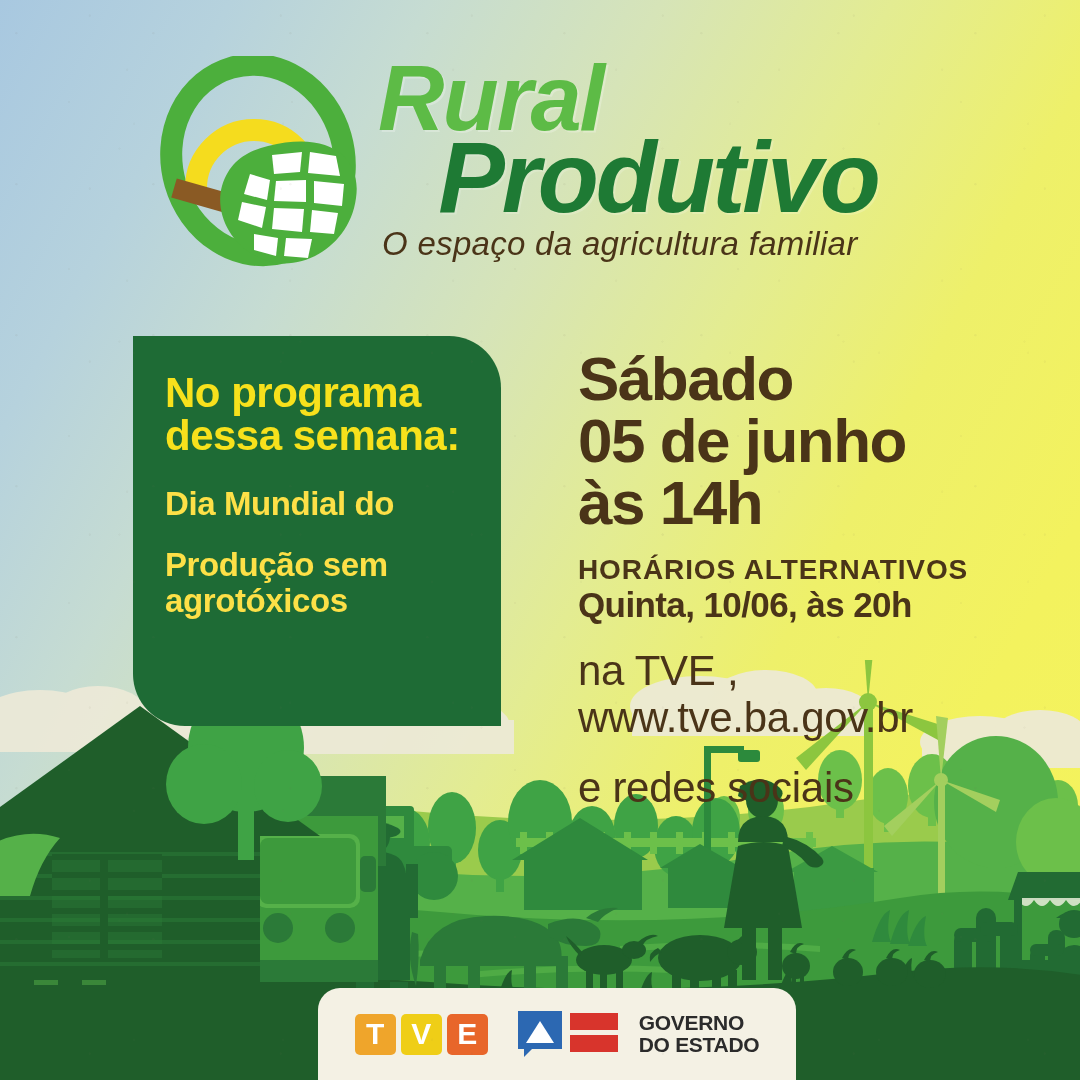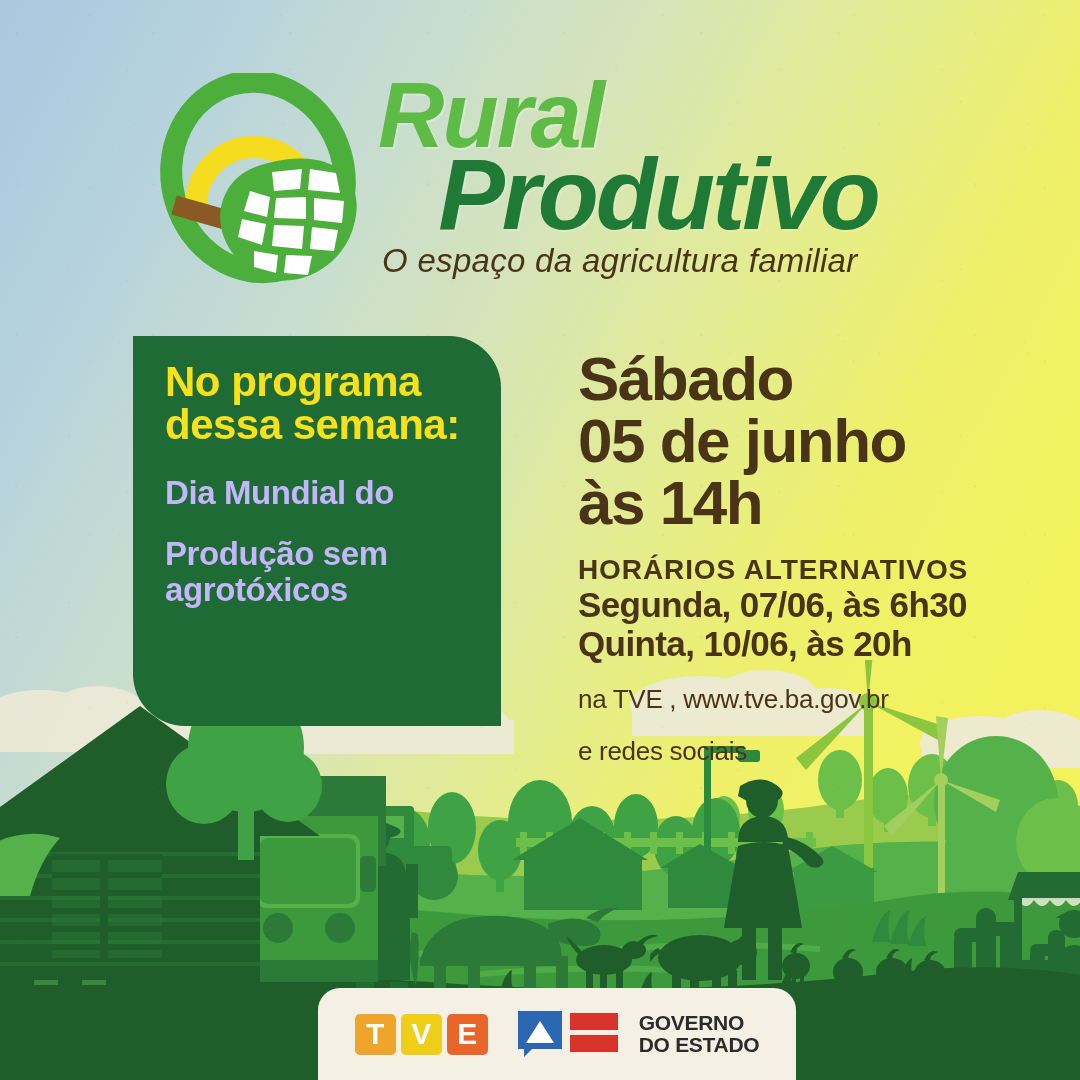--- a/index.html
+++ b/index.html
@@ -27,21 +27,21 @@
       radial-gradient(circle at 12% 22%, rgba(120,110,90,.5) 0 1px, transparent 1.4px),
       radial-gradient(circle at 47% 9%,  rgba(120,110,90,.45) 0 1px, transparent 1.4px),
       radial-gradient(circle at 78% 33%, rgba(120,110,90,.4) 0 1px, transparent 1.4px),
       radial-gradient(circle at 31% 61%, rgba(120,110,90,.4) 0 1px, transparent 1.4px),
       radial-gradient(circle at 66% 77%, rgba(120,110,90,.35) 0 1px, transparent 1.4px),
       radial-gradient(circle at 90% 54%, rgba(120,110,90,.35) 0 1px, transparent 1.4px);
     background-size:137px 151px,191px 173px,163px 211px,223px 167px,181px 193px,149px 229px;
   }
 
   
-  #logo-block{position:absolute;left:150px;top:65px;width:790px;height:240px;}
+  #logo-block{position:absolute;left:150px;top:48px;width:790px;height:240px;}
   #logo-mark{position:absolute;left:0;top:8px;width:220px;height:220px;}
   #logo-words{position:absolute;left:228px;top:12px;width:560px;}
   .word-rural{
     font-weight:bold;font-style:italic;font-size:92px;line-height:.84;
     color:#5DBB46;letter-spacing:-2px;
     text-shadow:2px 2px 0 rgba(255,255,255,.25);
   }
   .word-produtivo{
     font-weight:bold;font-style:italic;font-size:100px;line-height:.92;
     color:#1E7A34;letter-spacing:-3px;margin-top:-6px;
@@ -51,44 +51,44 @@
   .logo-tagline{
     font-style:italic;font-size:33px;color:#4A3418;letter-spacing:.3px;
     margin-top:2px;margin-left:4px;white-space:nowrap;
   }
 
   
   #green-panel{
     position:absolute;left:133px;top:336px;width:368px;height:390px;
     background:#1E6B35;
     border-radius:0 52px 0 52px;
-    padding:25px 0 0 32px;box-sizing:border-box;
+    padding:36px 0 0 32px;box-sizing:border-box;
   }
   .panel-head{
     color:#F7E11C;font-size:42px;font-weight:bold;line-height:1.02;
     letter-spacing:-.5px;
   }
   .panel-item{
-    color:#c4b5fd;font-size:33px;font-weight:bold;line-height:1.08;
+    color:#fde047;font-size:33px;font-weight:bold;line-height:1.08;
     letter-spacing:-.4px;
   }
   #panel-item-1{margin-top:28px;}
   #panel-item-2{margin-top:26px;}
   #panel-item-3{margin-top:28px;}
 
   
   #right-block{position:absolute;left:578px;top:348px;width:470px;color:#4A3418;}
   .big-date{
     font-size:62px;font-weight:bold;line-height:1.0;letter-spacing:-1.5px;
   }
   .alt-label{
     font-size:28px;font-weight:bold;letter-spacing:.9px;margin-top:20px;
   }
   .alt-time{font-size:35px;font-weight:bold;line-height:1.1;letter-spacing:-.6px;}
-  .channel{font-size:26px;line-height:1.14;margin-top:22px;letter-spacing:-.3px;}
+  .channel{font-size:42px;line-height:1.14;margin-top:22px;letter-spacing:-.3px;}
 
   
   #scene{position:absolute;left:0;bottom:0;width:1080px;height:420px;}
 
   
   #footer-card{
     position:absolute;left:318px;bottom:0;width:478px;height:92px;
     background:#F4F1E4;border-radius:22px 22px 0 0;
     display:flex;align-items:center;justify-content:center;gap:30px;
   }
@@ -551,21 +551,20 @@
     </div>
 
   </div>
 
   <div id="right-block">
     <div class="big-date">Sábado</div>
     <div class="big-date">05 de junho</div>
     <div class="big-date">às 14h</div>
 
     <div class="alt-label">HORÁRIOS ALTERNATIVOS</div>
-    <div class="alt-time">Segunda, 07/06, às 6h30</div>
     <div class="alt-time">Quinta, 10/06, às 20h</div>
 
     <div class="channel">na TVE , www.tve.ba.gov.br</div>
     <div class="channel">e redes sociais</div>
   </div>
 
   <div id="footer-card">
 
     <div id="tve-logo">
       <div class="tve-cell" style="background: rgb(239, 165, 43);">T</div>

